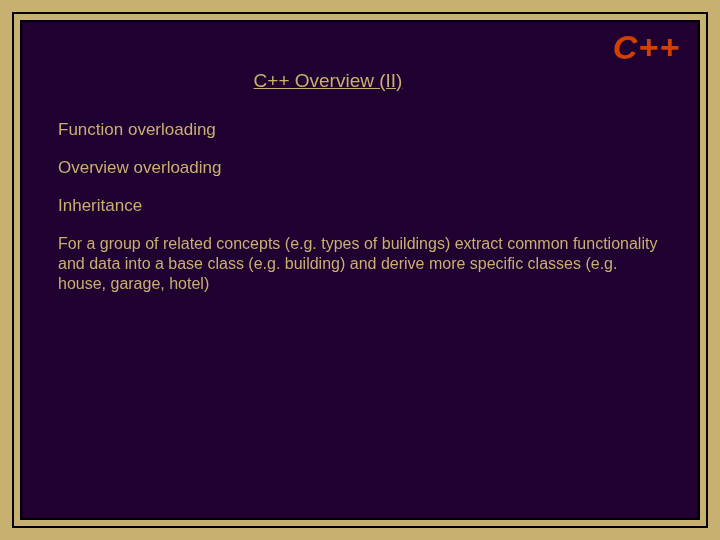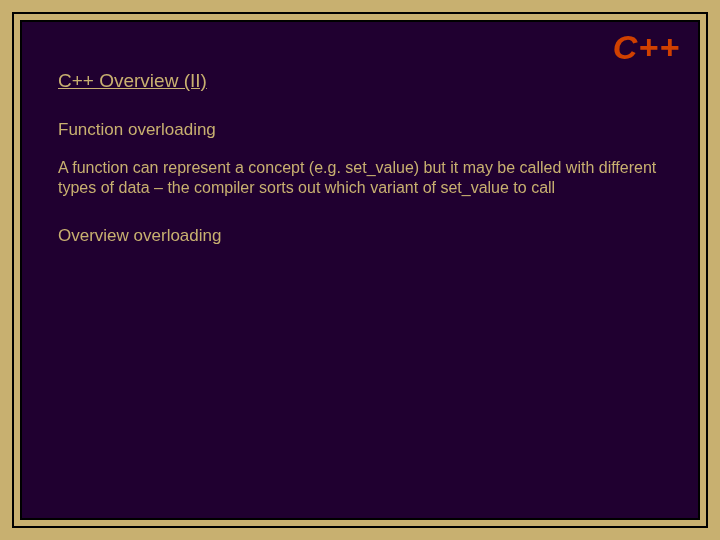--- a/index.html
+++ b/index.html
@@ -34,21 +34,21 @@
       top: 6px;
       right: 18px;
       font-family: "Comic Sans MS", "Segoe Script", cursive, sans-serif;
       font-size: 34px;
       font-weight: bold;
       font-style: italic;
       color: #d04000;
       letter-spacing: 1px;
     }
     .slide-title {
-      text-align: left;
+      text-align: center;
       color: #c8b070;
       font-size: 19px;
       text-decoration: underline;
       margin-top: 40px;
       margin-bottom: 28px;
       margin-right: 60px;
     }
     .section-heading {
       color: #c8b070;
       font-size: 17px;
@@ -66,22 +66,25 @@
 
 <div class="outer-frame">
   <div class="inner-panel">
 
     <div class="corner-accent">C++</div>
 
     <div class="slide-title">C++ Overview (II)</div>
 
     <div>
       <div class="section-heading">Function overloading</div>
-      <div class="body-text">A function can represent a concept (e.g. set_value) but it may be called with different types of data – the compiler sorts out which variant of set_value to call</div>
     </div>
 
     <div>
       <div class="section-heading">Overview overloading</div>
     </div>
 
+    <div>
+      <div class="section-heading">Inheritance</div>
+      <div class="body-text">For a group of related concepts (e.g. types of buildings) extract common functionality and data into a base class (e.g. building) and derive more specific classes (e.g. house, garage, hotel)</div>
+    </div>
 
   </div>
 </div>
 
 </body></html>

